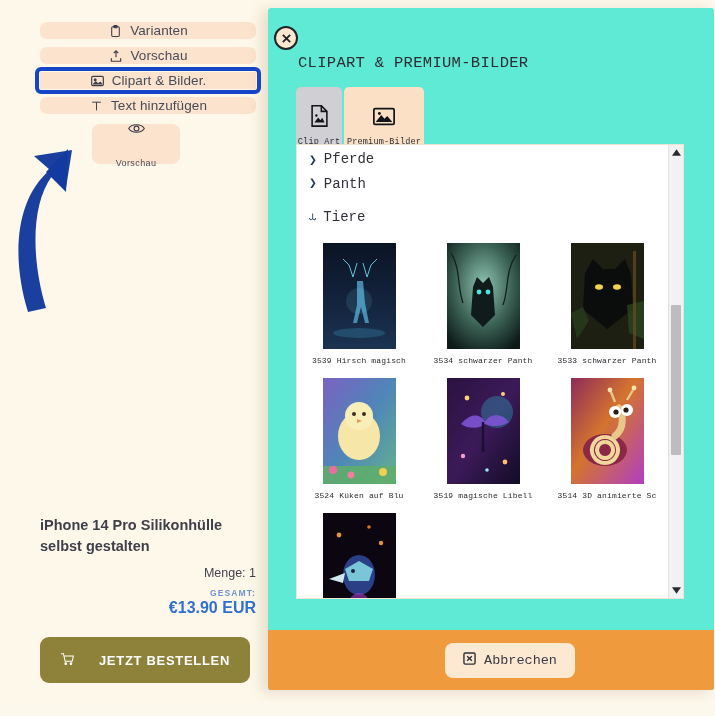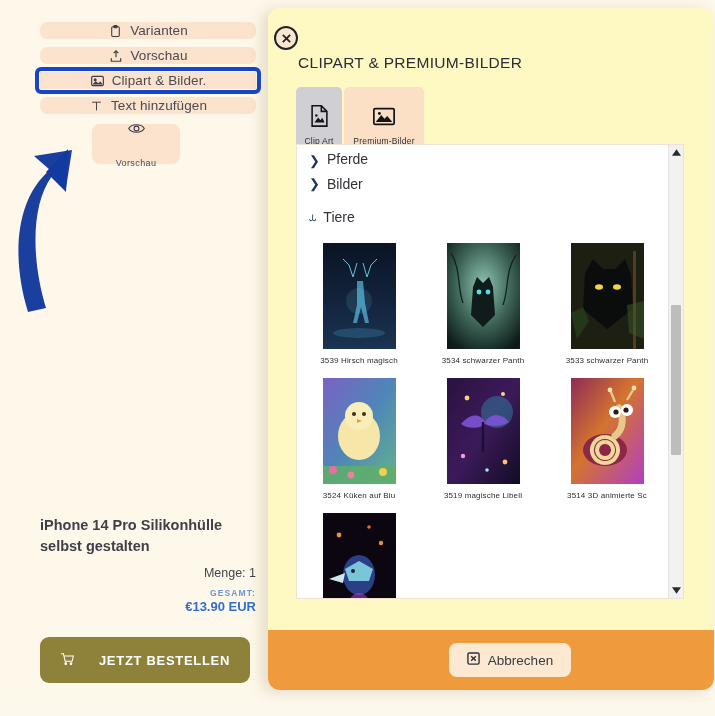--- a/index.html
+++ b/index.html
@@ -107,21 +107,21 @@
     padding-right: 2px;
   }
   .total-label {
     font-size: 8.5px;
     letter-spacing: 1.1px;
     color: #6f93d8;
     font-weight: 700;
   }
   .total-value {
     margin-top: 1px;
-    font-size: 13px;
+    font-size: 16px;
     font-weight: 700;
     color: #2f6fd0;
   }
 
   .order-btn {
     position: absolute;
     left: 40px; top: 637px;
     width: 210px; height: 46px;
     background: #8e813a;
     border-radius: 9px;
@@ -134,24 +134,25 @@
     justify-content: center;
     gap: 24px;
     cursor: pointer;
   }
 
   
   .modal {
     position: absolute;
     left: 268px; top: 8px;
     width: 446px; height: 682px;
-    background: #fef9c3;
-    border-radius: 12px;
+    background: #5eead4;
+    border-radius: 3px;
     box-shadow: -6px 2px 14px rgba(120,90,50,.18);
     overflow: hidden;
+    font-family: Liberation Mono, monospace;
   }
   .close-btn {
     position: absolute;
     left: 6px; top: 18px;
     width: 24px; height: 24px;
     border-radius: 50%;
     border: 2px solid #222228;
     background: #fbe6cf;
     display: flex;
     align-items: center;
@@ -415,21 +416,21 @@
 
     <div class="list-wrap">
       <div class="list-scroll">
 
         <div class="cat-row first">
           <span class="chev">❯</span>
           <span>Pferde</span>
         </div>
         <div class="cat-row">
           <span class="chev">❯</span>
-          <span>Bilder</span>
+          <span>Panth</span>
         </div>
         <div class="cat-row">
           <span class="chev">⥿</span>
           <span>Tiere</span>
         </div>
 
         <div class="grid">
 
           <div class="cell">
             <div class="thumb">

